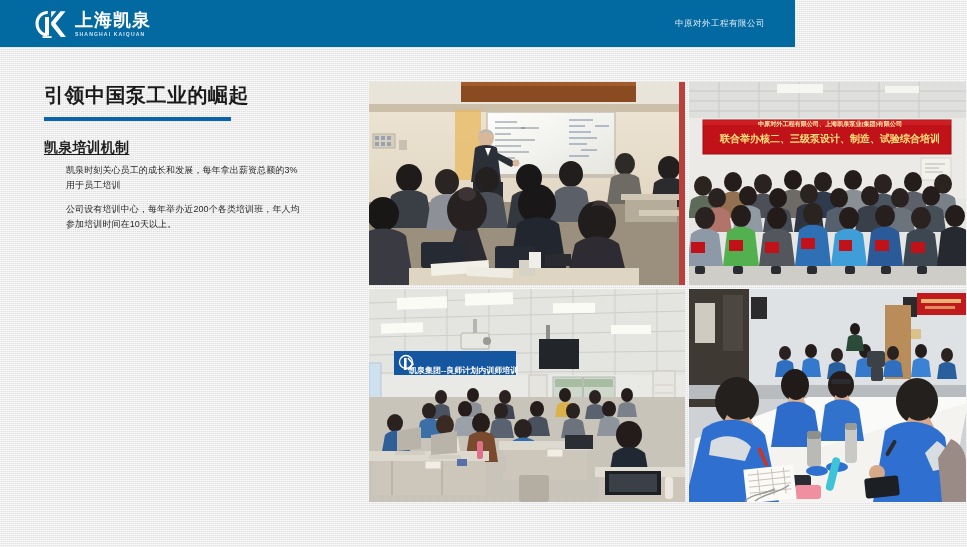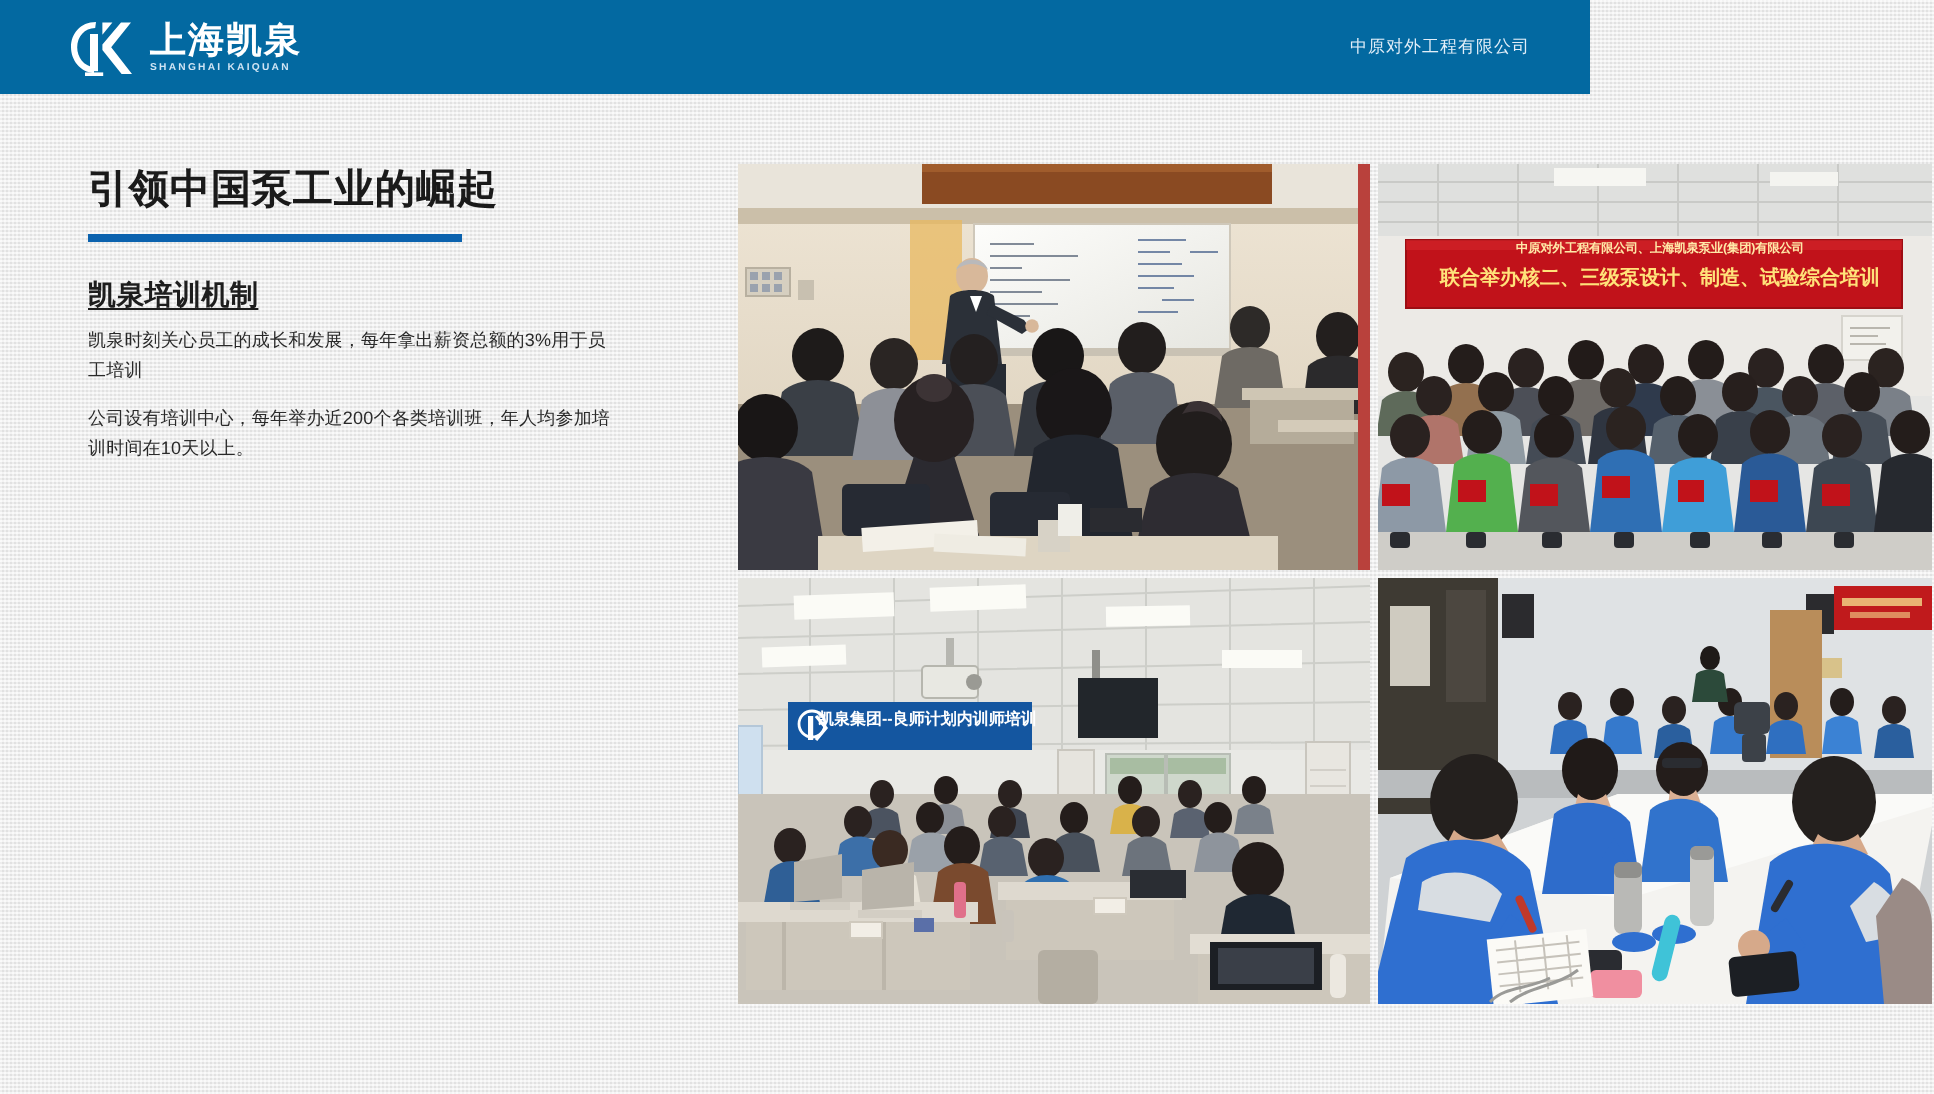--- a/index.html
+++ b/index.html
@@ -125,20 +125,21 @@
     text-underline-offset: 2px;
     letter-spacing: .2px;
   }
 
   .para {
     margin-top: 6px;
     font-size: 9px;
     line-height: 1.65;
     color: #2a2a2a;
     letter-spacing: .1px;
+    margin-left: 22px;
   }
 
   .para + .para { margin-top: 9px; }
 
   
   .photo-grid {
     position: absolute;
     left: 325px;
     top: 82px;
     width: 597px;
@@ -529,21 +530,21 @@
         <rect x="132" y="166" width="6" height="16" rx="2" fill="#c9c4bb"></rect>
         <rect x="296" y="188" width="8" height="22" rx="3" fill="#ece8e0"></rect>
         <rect x="88" y="170" width="10" height="7" fill="#5a6fa8"></rect>
 
         <rect x="56" y="172" width="16" height="8" fill="#f2eee6" stroke="#cfc9bd"></rect>
         <rect x="178" y="160" width="16" height="8" fill="#f2eee6" stroke="#cfc9bd"></rect>
 
         <rect x="150" y="186" width="30" height="27" rx="3" fill="#b4aea2"></rect>
       </svg>
 
-      <div class="banner-blue-text" style="left:40px; top:65px; width:121px; font-size:8px; color:#ffffff; letter-spacing:0px;">凯泉集团--良师计划内训师培训</div>
+      <div class="banner-blue-text" style="left:40px; top:76px; width:121px; font-size:8px; color:#ffffff; letter-spacing:0px;">凯泉集团--良师计划内训师培训</div>
 
     </div>
 
     <div class="photo">
       <svg viewBox="0 0 277 213" preserveAspectRatio="xMidYMid slice">
         <rect width="277" height="213" fill="#cfd2d4"></rect>
 
         <rect x="0" y="0" width="277" height="100" fill="#dfe2e4"></rect>
         <rect x="0" y="0" width="60" height="118" fill="#3e3a33"></rect>
         <rect x="6" y="14" width="20" height="40" fill="#cfcbc0"></rect>

